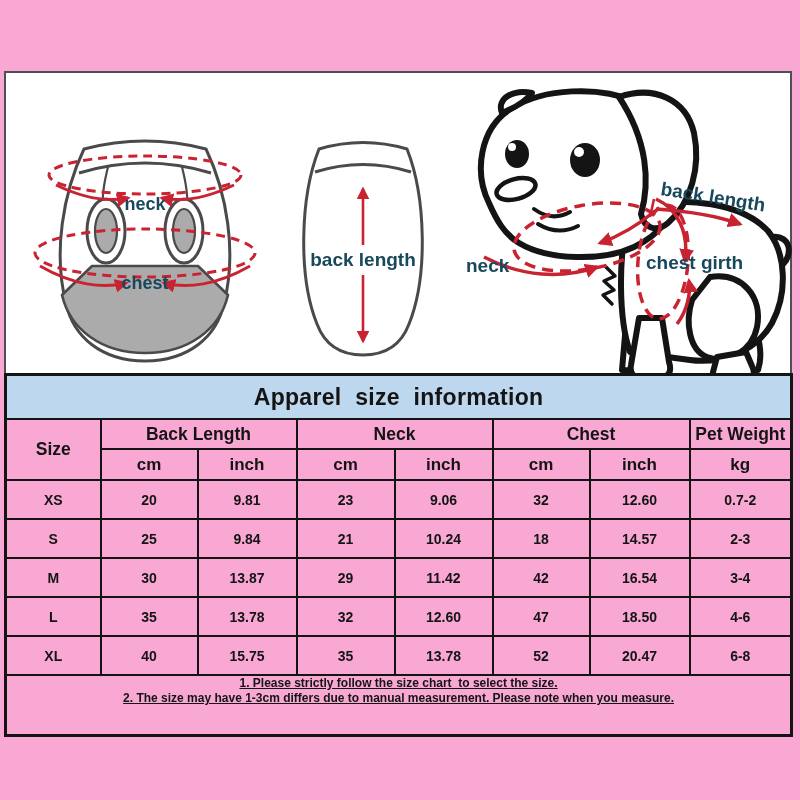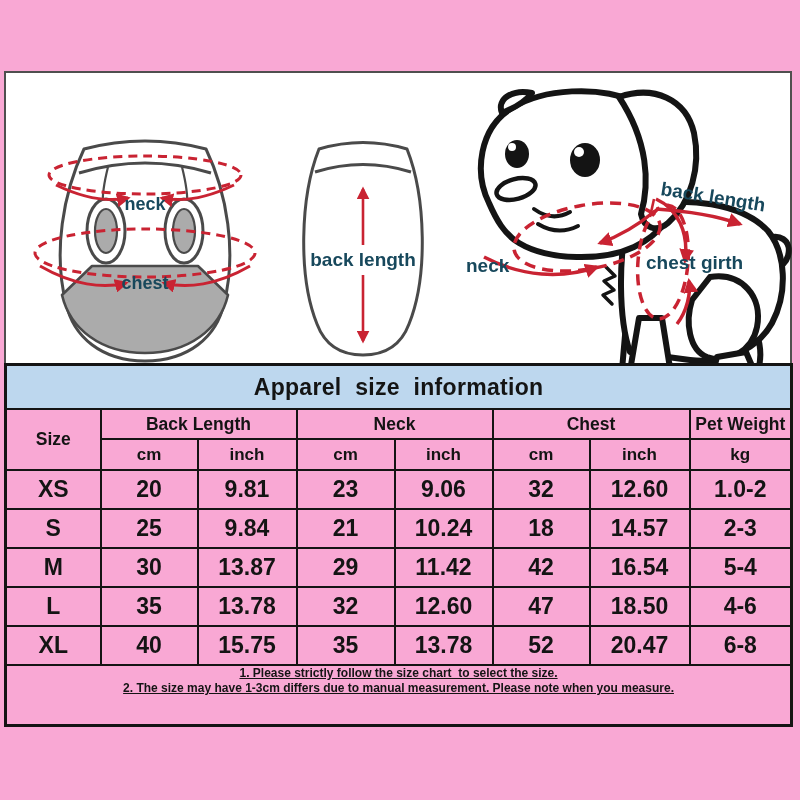--- a/index.html
+++ b/index.html
@@ -3,31 +3,31 @@
 <meta charset="utf-8">
 <style>
   html,body{margin:0;padding:0;background:#ffffff;}
   .stage{position:relative;width:800px;height:800px;background:#f9a8d4;overflow:hidden;
          font-family:"Liberation Sans",sans-serif;}
   .illus-frame{position:absolute;left:4px;top:71px;width:784px;height:300px;
                border:2px solid #4f4f4f;background:#ffffff;}
   .illus{position:absolute;}
   .lbl{font-family:"Liberation Sans",sans-serif;font-weight:700;fill:#17485c;}
   
-  .size-table{position:absolute;left:4px;top:363px;width:788px;
+  .size-table{position:absolute;left:4px;top:373px;width:788px;
               border-collapse:collapse;table-layout:fixed;
               font-weight:700;color:#141414;}
   .size-table th,.size-table td{border:2px solid #141414;text-align:center;
               padding:0;overflow:hidden;}
   .size-table{border:3px solid #141414;}
   .cap-row th{background:#bdd7ee;height:42px;font-size:23px;
               word-spacing:7px;letter-spacing:.3px;}
   .grp-row th{height:28px;font-size:17.5px;}
   .unit-row th{height:29px;font-size:17px;}
-  .d-row td{height:37px;font-size:23px;}
+  .d-row td{height:37px;font-size:14px;}
   .notes-cell{height:58px;text-align:left;vertical-align:top;
               padding:3px 6px;font-size:12px;line-height:1.25;text-decoration:underline;}
   .note-line{white-space:pre-wrap;}
 </style>
 </head>
 <body>
 
 <div class="stage">
 
   <div class="illus-frame">
@@ -155,41 +155,41 @@
       </tr>
 
       <tr class="d-row">
         <td>XS</td>
         <td>20</td>
         <td>9.81</td>
         <td>23</td>
         <td>9.06</td>
         <td>32</td>
         <td>12.60</td>
-        <td>1.0-2</td>
+        <td>0.7-2</td>
       </tr>
       <tr class="d-row">
         <td>S</td>
         <td>25</td>
         <td>9.84</td>
         <td>21</td>
         <td>10.24</td>
         <td>18</td>
         <td>14.57</td>
         <td>2-3</td>
       </tr>
       <tr class="d-row">
         <td>M</td>
         <td>30</td>
         <td>13.87</td>
         <td>29</td>
         <td>11.42</td>
         <td>42</td>
         <td>16.54</td>
-        <td>5-4</td>
+        <td>3-4</td>
       </tr>
       <tr class="d-row">
         <td>L</td>
         <td>35</td>
         <td>13.78</td>
         <td>32</td>
         <td>12.60</td>
         <td>47</td>
         <td>18.50</td>
         <td>4-6</td>

